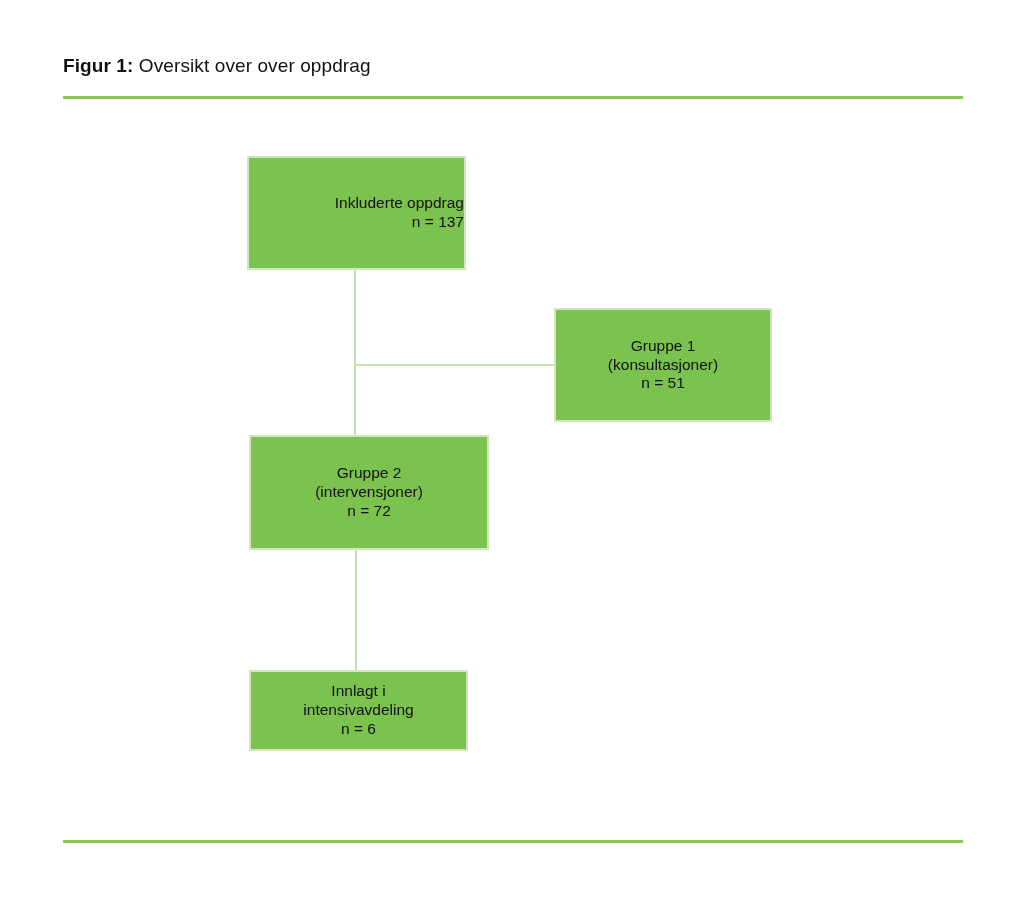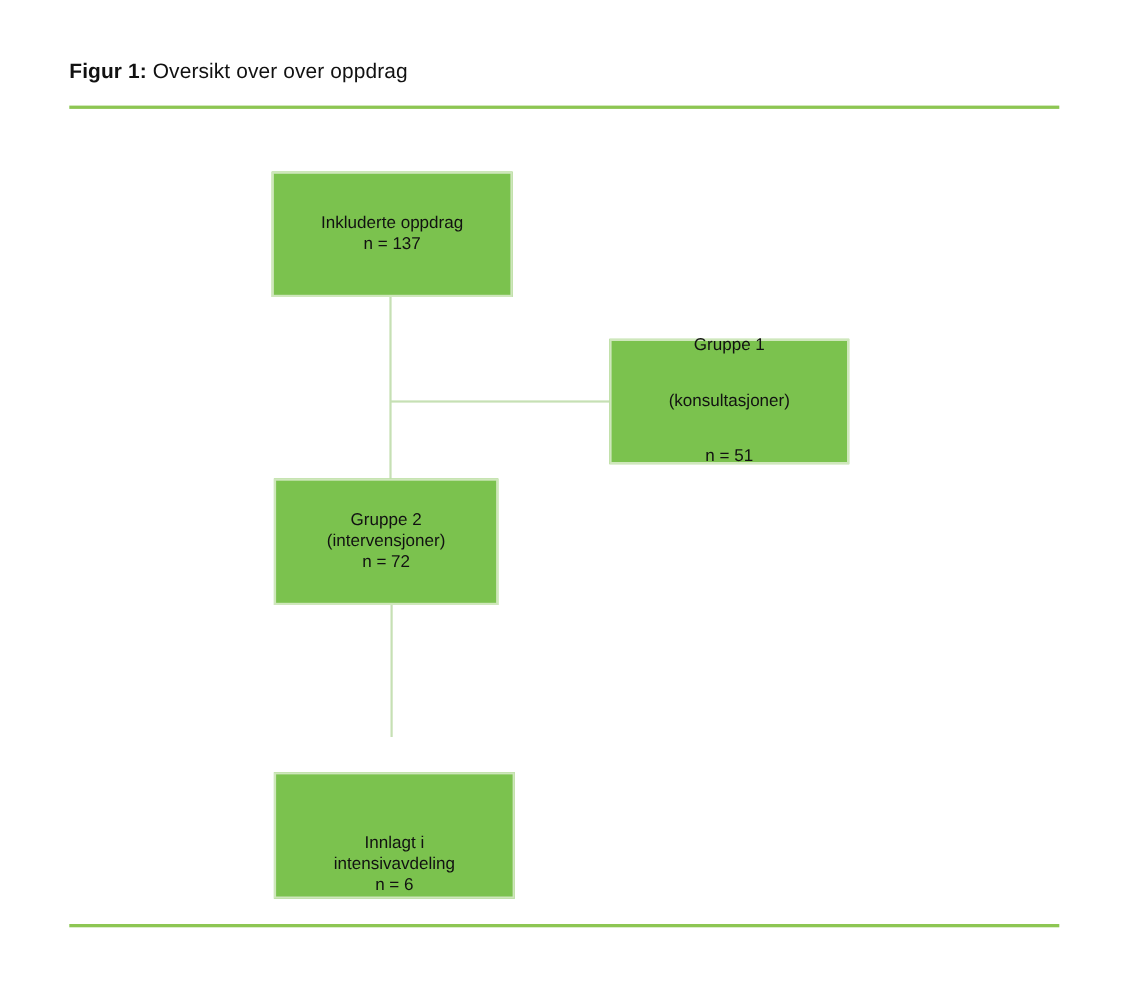--- a/index.html
+++ b/index.html
@@ -48,24 +48,24 @@
     border: 2px solid var(--box-border, #CFE7BC);
     display: flex;
     flex-direction: column;
     align-items: center;
     justify-content: center;
     text-align: center;
     font-size: 15.5px;
     line-height: 1.22;
     z-index: 1;
   }
-  .node-included { left: 247px; top: 156px; width: 219px; height: 114px; }
-  .node-group1   { left: 554px; top: 308px; width: 218px; height: 114px; gap: 32px; }
-  .node-group2   { left: 249px; top: 435px; width: 204px; height: 115px; }
-  .node-icu      { left: 249px; top: 702px; width: 219px; height: 115px; justify-content: flex-end; }
+  .node-included { left: 247px; top: 156px; width: 219px; height: 114px; align-items: flex-end; }
+  .node-group1   { left: 554px; top: 308px; width: 218px; height: 114px; }
+  .node-group2   { left: 249px; top: 435px; width: 240px; height: 115px; }
+  .node-icu      { left: 249px; top: 670px; width: 219px; height: 81px; }
   .conn-1 { left: 354px; top: 270px; height: 165px; }
   .conn-2 { left: 355px; top: 364px; width: 199px; }
   .conn-3 { left: 355px; top: 550px; height: 120px; }
 </style>
 </head>
 <body>
 
 <div class="canvas">
 
   <div class="figure-title">

